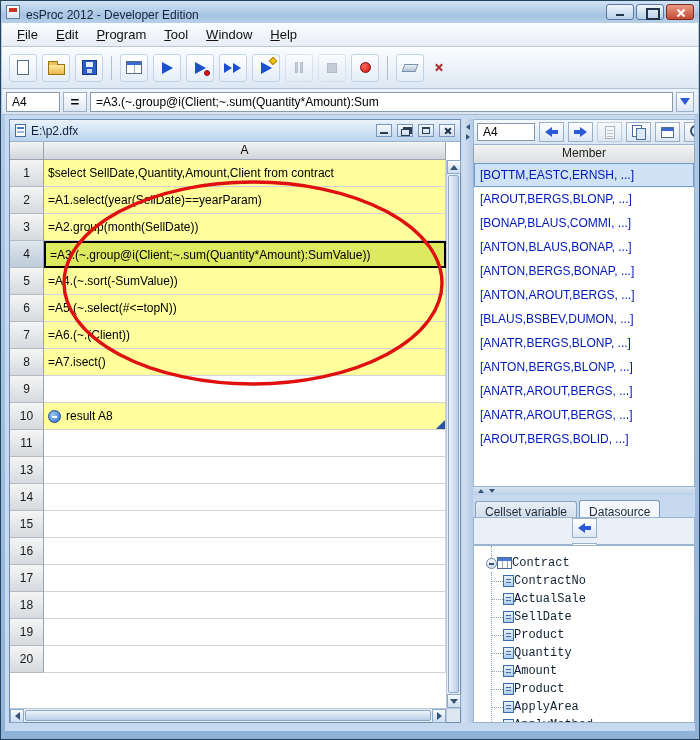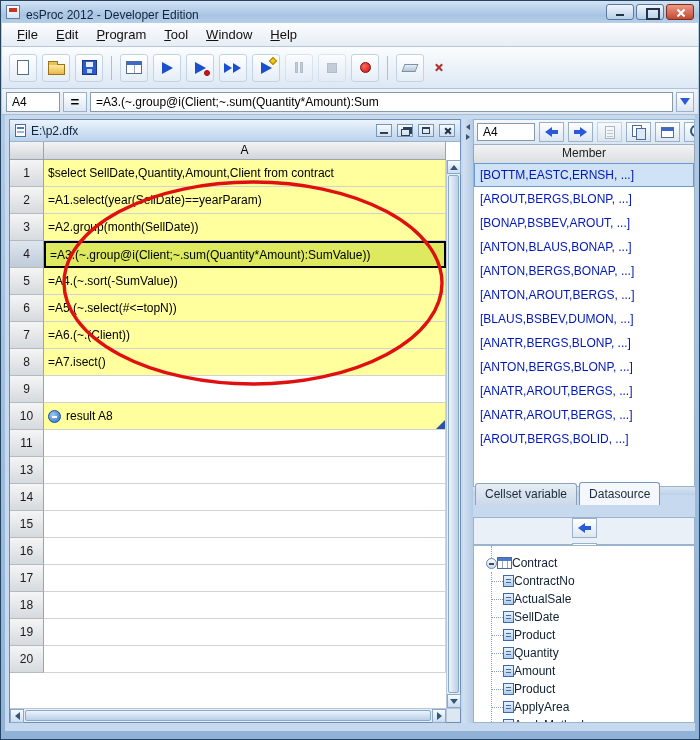--- a/index.html
+++ b/index.html
@@ -139,32 +139,32 @@
   .member-list { position:absolute; top:44px; left:0; right:0; height:324px; background:#fff; border:1px solid #9ab4d0; border-top:none; overflow:hidden; }
   .mitem { height:24px; display:flex; align-items:center; padding:0 5px; color:#0018b8; font-size:12px; white-space:nowrap; overflow:hidden; border:1px solid transparent; }
   .mitem.selected { background:#cfe2f6; border:1px solid #6a9ad0; }
 
   .hsplit { position:absolute; top:368px; left:0; right:0; height:8px; background:linear-gradient(#d7e4f2,#bcd0e8); display:flex; align-items:center; padding-left:5px; gap:5px; }
   .t-up-s { width:0;height:0;border-left:3px solid transparent;border-right:3px solid transparent;border-bottom:4px solid #35567a; }
   .t-dn-s { width:0;height:0;border-left:3px solid transparent;border-right:3px solid transparent;border-top:4px solid #35567a; }
   .t-lf-s { width:0;height:0;border-top:3px solid transparent;border-bottom:3px solid transparent;border-right:4px solid #35567a; }
   .t-rt-s { width:0;height:0;border-top:3px solid transparent;border-bottom:3px solid transparent;border-left:4px solid #35567a; }
 
-  .tabsrow { position:absolute; top:364px; left:0; right:0; height:22px; display:flex; align-items:flex-end; padding-left:2px; gap:2px; }
+  .tabsrow { position:absolute; top:382px; left:0; right:0; height:22px; display:flex; align-items:flex-end; padding-left:2px; gap:2px; }
   .tab { padding:3px 9px 4px; font-size:12px; border:1px solid #8aa4c0; border-bottom:none; background:linear-gradient(#e6edf5,#ccd9e9); border-radius:3px 3px 0 0; color:#1a2a3a; }
   .tab.active { background:#f4f8fc; padding-top:4px; border-color:#7a98b8; }
 
   .ds-toolbar { position:absolute; top:398px; left:0; right:0; height:28px; background:#e9f0f8; border:1px solid #9ab4d0; display:flex; align-items:center; padding:0 4px; gap:5px;flex-direction:column; }
   .ds-label { font-size:12px; color:#111; white-space:nowrap; overflow:hidden; }
   .ds-check { width:13px; height:13px; flex:none; }
 
   .tree-panel { position:absolute; top:426px; left:0; right:0; bottom:0; background:#fff; border:1px solid #9ab4d0; overflow:hidden; padding:8px 0 0 12px; }
   .tree-inner { position:relative; }
   .tree-inner::before { content:""; position:absolute; left:5px; top:-8px; height:12px; border-left:1px dotted #8aa0b8; }
-  .tnode { height:18px; display:flex; align-items:center; font-size:12px; color:#102030; white-space:nowrap; }
+  .tnode { height:18px; display:flex; align-items:center; font-size:12px; color:#102030; white-space:nowrap;font-family:Liberation Mono, monospace; }
   .knob { width:11px; height:11px; border-radius:50%; border:1px solid #6a86a4; background:linear-gradient(#fdfefe,#cdd9e6); position:relative; flex:none; }
   .knob::after { content:""; position:absolute; left:2px; right:2px; top:4px; height:2px; background:#33506e; }
   .table-icon { width:15px; height:12px; border:1px solid #4a6a9a; background:#fff; position:relative; flex:none; }
   .table-icon::before { content:""; position:absolute; top:0; left:0; right:0; height:3px; background:#4a7ad0; }
   .table-icon::after { content:""; position:absolute; left:4px; top:3px; bottom:0; width:1px; background:#9aaabb; box-shadow:5px 0 0 #9aaabb; }
   .tkids { margin-left:5px; border-left:1px dotted #8aa0b8; }
   .tnode.child::before { content:""; width:11px; height:0; border-top:1px dotted #8aa0b8; flex:none; }
   .field-icon { width:11px; height:12px; border:1px solid #3a6aaa; background:linear-gradient(#e8f2fc,#aecdf0); position:relative; flex:none; }
   .field-icon::after { content:""; position:absolute; left:2px; right:2px; top:3px; height:1px; background:#4a6a9a; box-shadow:0 3px 0 #4a6a9a; }
 </style>
@@ -445,21 +445,21 @@
         <div class="vp-btn mag">
             <span class="ic-mag"></span>
           </div>
       </div>
 
       <div class="member-hdr">Member</div>
 
       <div class="member-list">
         <div class="mitem selected">[BOTTM,EASTC,ERNSH, ...]</div>
         <div class="mitem">[AROUT,BERGS,BLONP, ...]</div>
-        <div class="mitem">[BONAP,BSBEV,AROUT, ...]</div>
+        <div class="mitem">[BONAP,BLAUS,COMMI, ...]</div>
         <div class="mitem">[ANTON,BLAUS,BONAP, ...]</div>
         <div class="mitem">[ANTON,BERGS,BONAP, ...]</div>
         <div class="mitem">[ANTON,AROUT,BERGS, ...]</div>
         <div class="mitem">[BLAUS,BSBEV,DUMON, ...]</div>
         <div class="mitem">[ANATR,BERGS,BLONP, ...]</div>
         <div class="mitem">[ANTON,BERGS,BLONP, ...]</div>
         <div class="mitem">[ANATR,AROUT,BERGS, ...]</div>
         <div class="mitem">[ANATR,AROUT,BERGS, ...]</div>
         <div class="mitem">[AROUT,BERGS,BOLID, ...]</div>
       </div>

